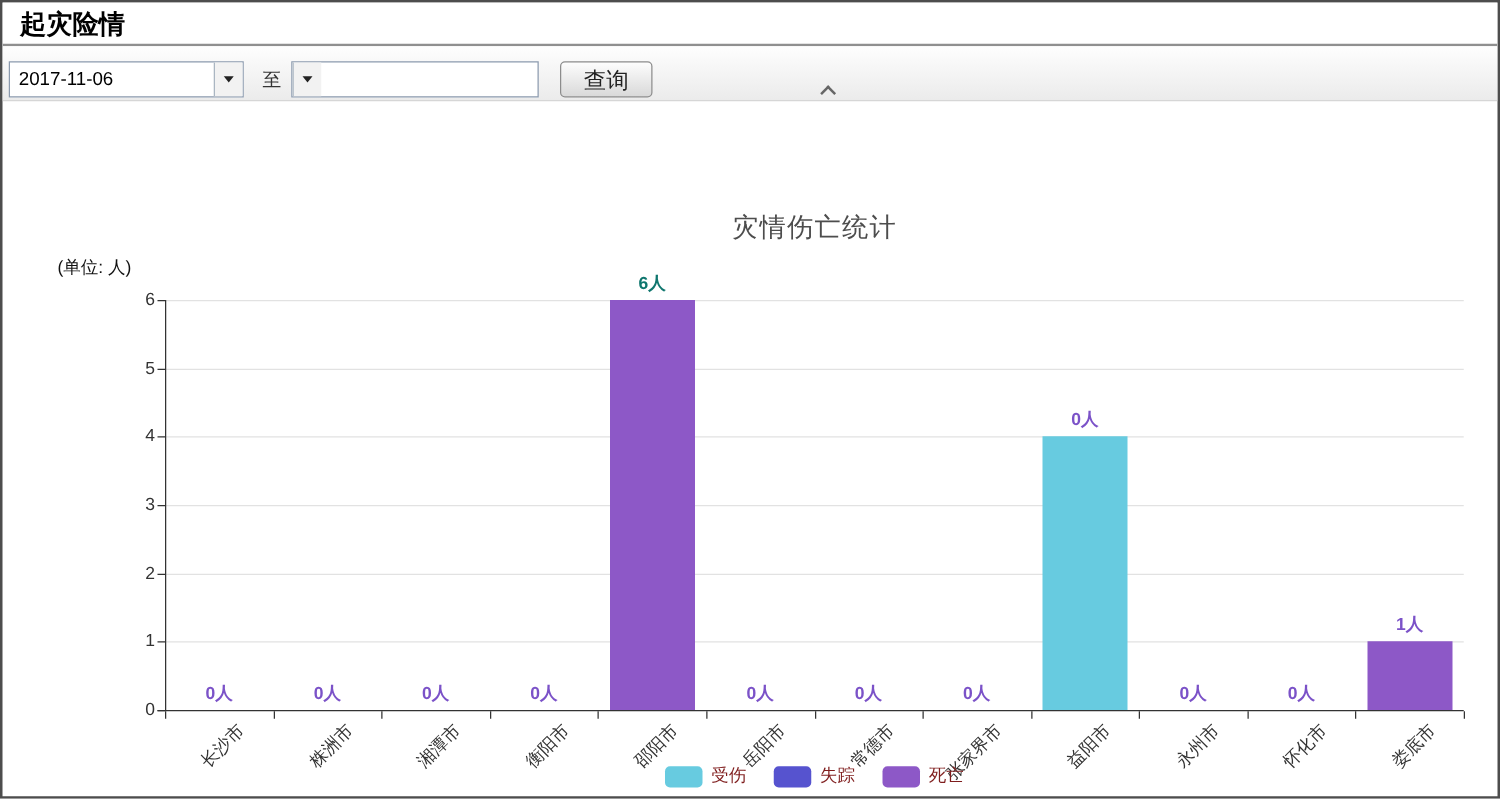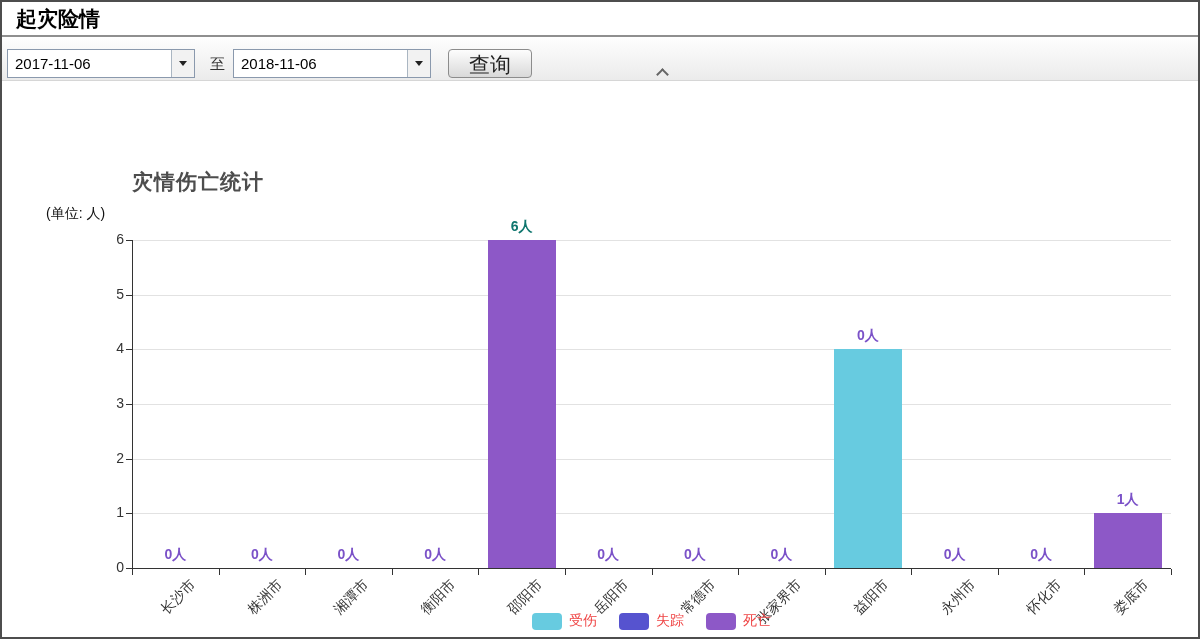--- a/index.html
+++ b/index.html
@@ -9,63 +9,62 @@
   .page-title{font-size:21px;font-weight:600;color:#000;margin:0;}
   
   .toolbar{position:relative;height:43px;background:linear-gradient(#fefefe,#ebebeb);border-bottom:1px solid #d6d6d6;}
   .combobox{position:absolute;top:12px;height:29px;box-sizing:border-box;border:1px solid #8a99ad;background:#fff;display:flex;}
   .combobox input{border:none;outline:none;flex:1;min-width:0;font-size:15px;padding:0 0 0 7px;font-family:inherit;color:#000;background:transparent;}
   .combo-arrow{width:22px;border-left:1px solid #aab6c2;background:#f2f2f2;display:flex;align-items:center;justify-content:center;cursor:pointer;}
   .caret-down{width:0;height:0;border-left:4px solid transparent;border-right:4px solid transparent;border-top:5px solid #222;}
   #date-from{left:5px;width:188px;gap:14px;}
   .to-label{position:absolute;left:208px;top:18px;font-size:15px;color:#333;}
   #date-to{left:231px;width:198px;}
-  .query-btn{position:absolute;left:446px;top:12px;width:84px;height:29px;border:1px solid #8c8c8c;border-radius:4px;background:linear-gradient(#fdfdfd,#d9d9d9);font-size:21px;color:#222;font-family:inherit;cursor:pointer;}
+  .query-btn{position:absolute;left:446px;top:12px;width:74px;height:29px;border:1px solid #8c8c8c;border-radius:4px;background:linear-gradient(#fdfdfd,#d9d9d9);font-size:18px;color:#222;font-family:inherit;cursor:pointer;}
   .collapse-handle{position:absolute;left:648px;bottom:1px;width:24px;height:13px;display:flex;justify-content:center;cursor:pointer;}
   .chevron-up{width:7px;height:7px;border-top:2px solid #666;border-right:2px solid #666;transform:rotate(-45deg);margin-top:4px;}
   
   .summary{position:absolute;top:110px;right:5px;font-family:"Liberation Serif","DejaVu Serif",serif;font-size:17px;color:#000;white-space:nowrap;}
-  .chart-title{position:absolute;left:130px;top:166px;width:1039px;font-size:21px;font-weight:bold;color:#4d4d4d;letter-spacing:1px;}
+  .chart-title{position:absolute;left:130px;top:166px;width:1039px;text-align:center;font-size:21px;font-weight:normal;color:#4d4d4d;letter-spacing:1px;}
   .unit-label{position:absolute;left:44px;top:203px;font-size:14px;color:#111;}
   
   #plot{position:absolute;left:130px;top:238px;width:1039px;height:328px;}
   .gridline{position:absolute;left:0;width:100%;height:1px;background:#e2e2e2;}
   .axis-y{position:absolute;left:0;top:0;width:1px;height:328px;background:#333;}
   .axis-x{position:absolute;left:-6px;top:328px;width:1045px;height:1px;background:#333;}
   .ytick{position:absolute;left:-6px;width:6px;height:1px;background:#333;}
   .xtick{position:absolute;top:329px;width:1px;height:6px;background:#333;}
   .ylabel{position:absolute;left:-50px;width:42px;text-align:right;font-size:14px;color:#333;}
   .bar{position:absolute;}
   .datalabel{position:absolute;text-align:center;font-size:14px;font-weight:bold;}
   .xlabel{position:absolute;width:96px;text-align:right;font-size:14px;color:#333;transform-origin:100% 0;transform:rotate(-45deg);white-space:nowrap;}
   
   #legend{position:absolute;left:130px;top:610px;width:1039px;display:flex;justify-content:center;align-items:center;gap:22px;}
   .legend-item{display:flex;align-items:center;gap:7px;cursor:pointer;}
   .legend-swatch{width:30px;height:17px;border-radius:4px;}
-  .legend-label{font-size:14px;color:#ef4444;}
+  .legend-label{font-size:14px;color:#7f1d1d;}
 </style>
 </head>
 <body>
 
 <div class="window">
 
   <div class="titlebar">
     <h1 class="page-title">起灾险情</h1>
   </div>
 
   <div class="toolbar">
     <div class="combobox" id="date-from">
       <input value="2017-11-06" style="">
       <div class="combo-arrow">
         <span class="caret-down"></span>
       </div>
     </div>
     <span class="to-label">至</span>
     <div class="combobox" id="date-to">
-      <input value="2018-11-06" style="">
       <div class="combo-arrow">
         <span class="caret-down"></span>
       </div>
     </div>
     <button class="query-btn">查询</button>
     <div class="collapse-handle">
       <span class="chevron-up"></span>
     </div>
   </div>
 

